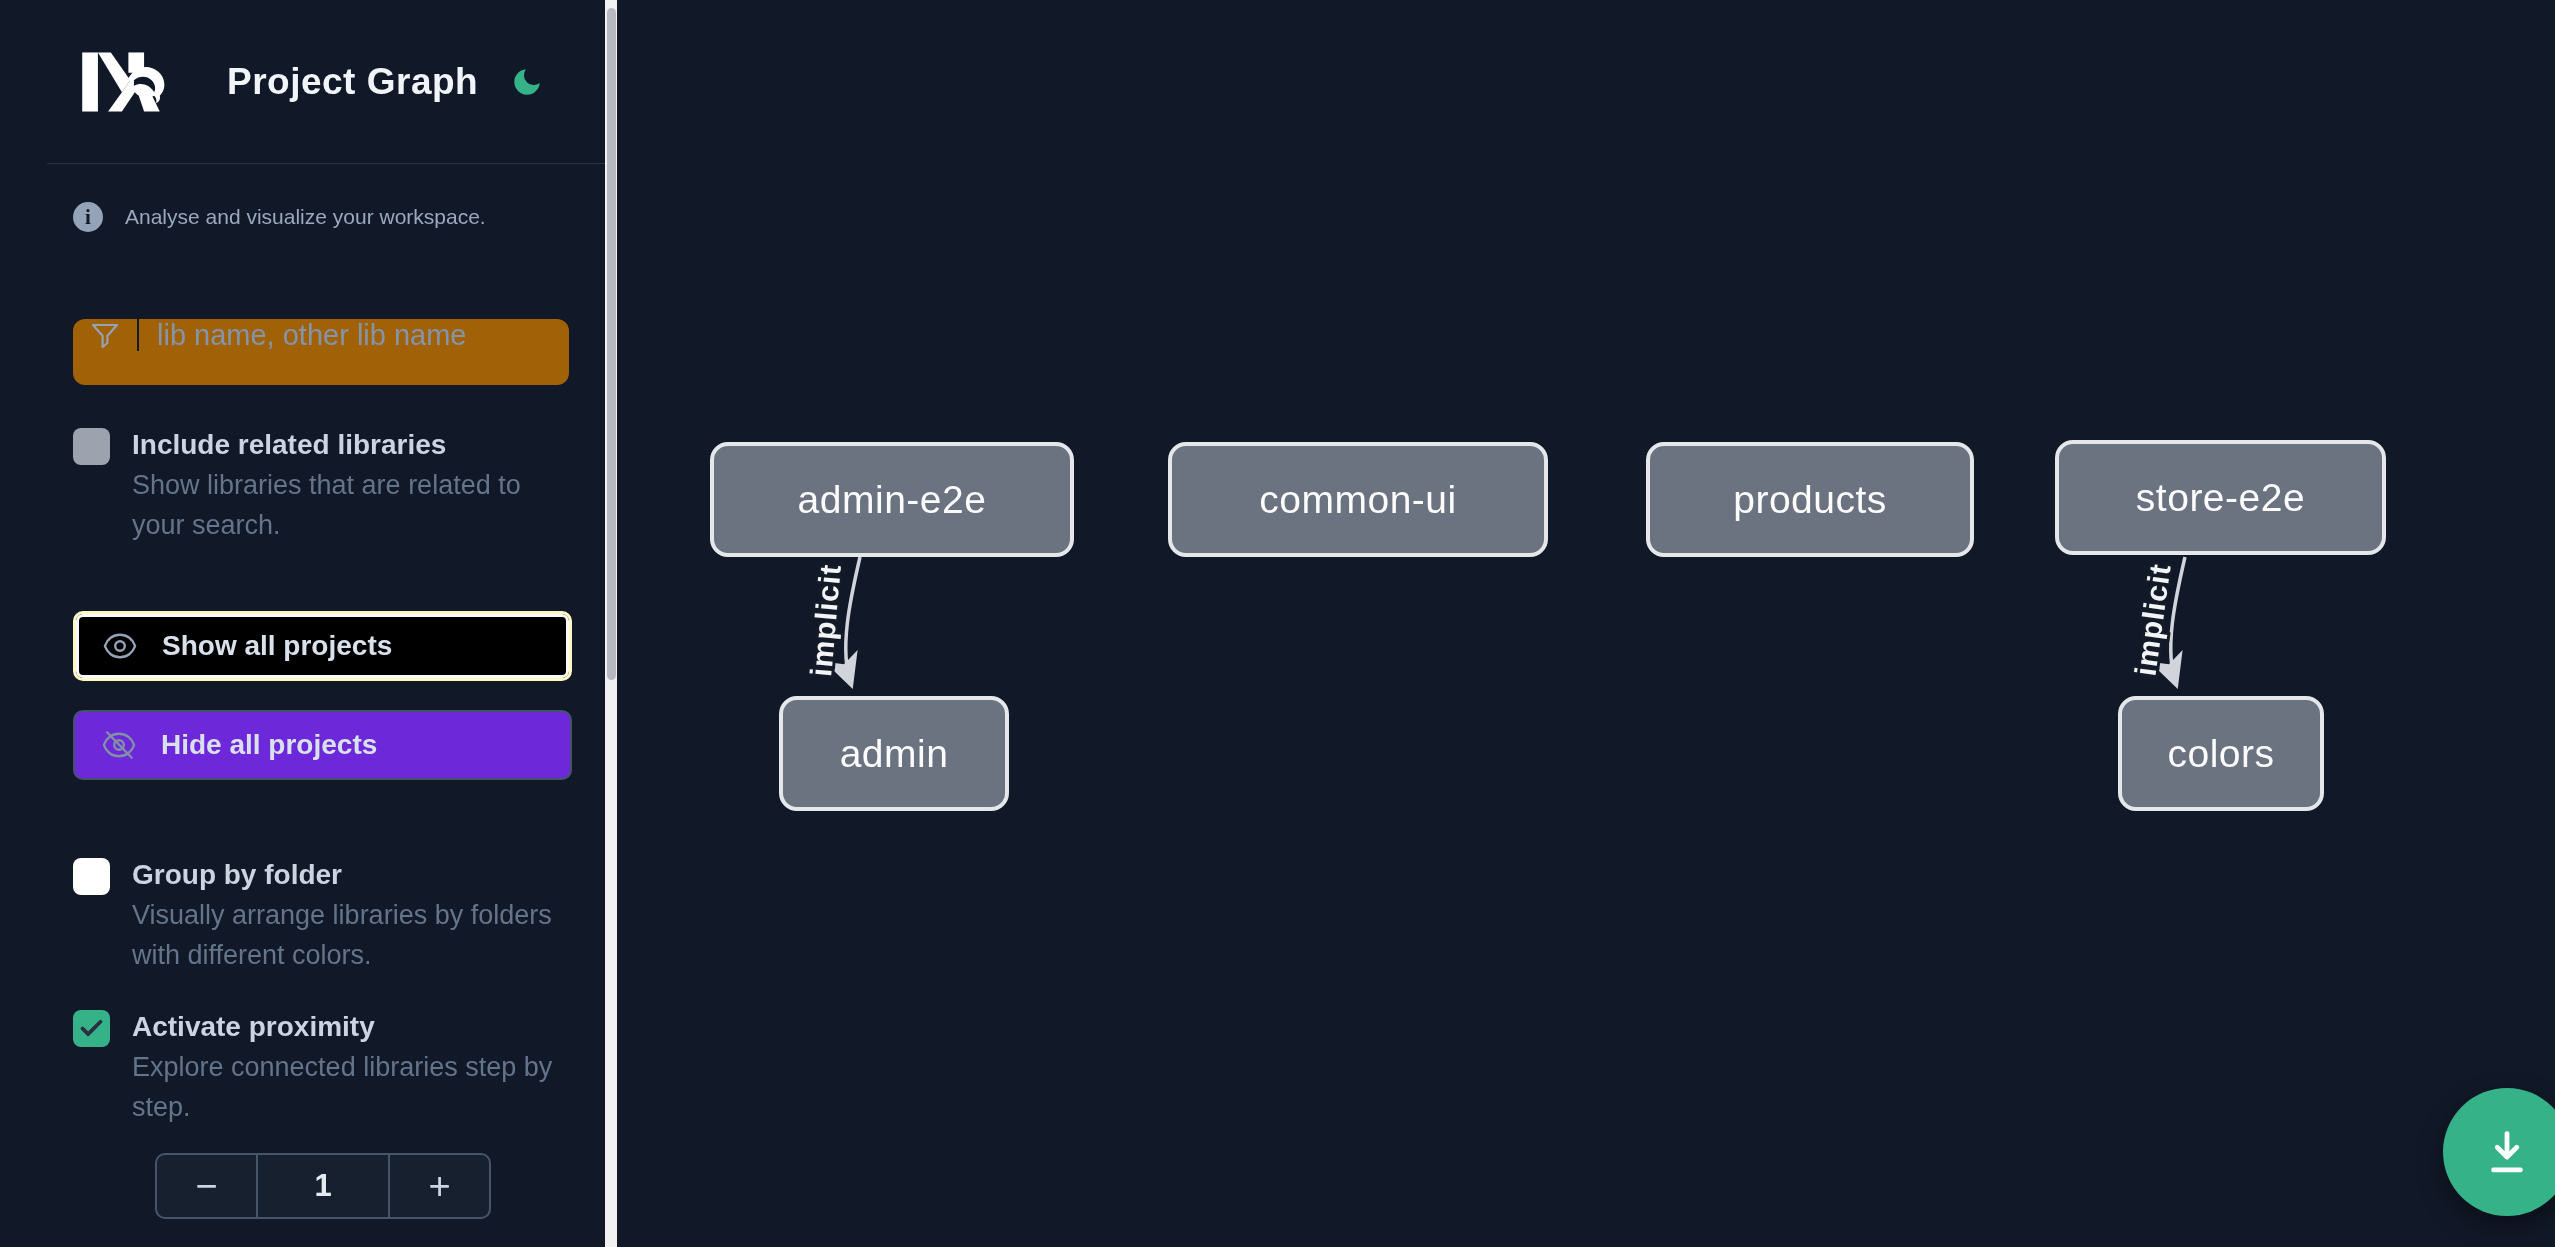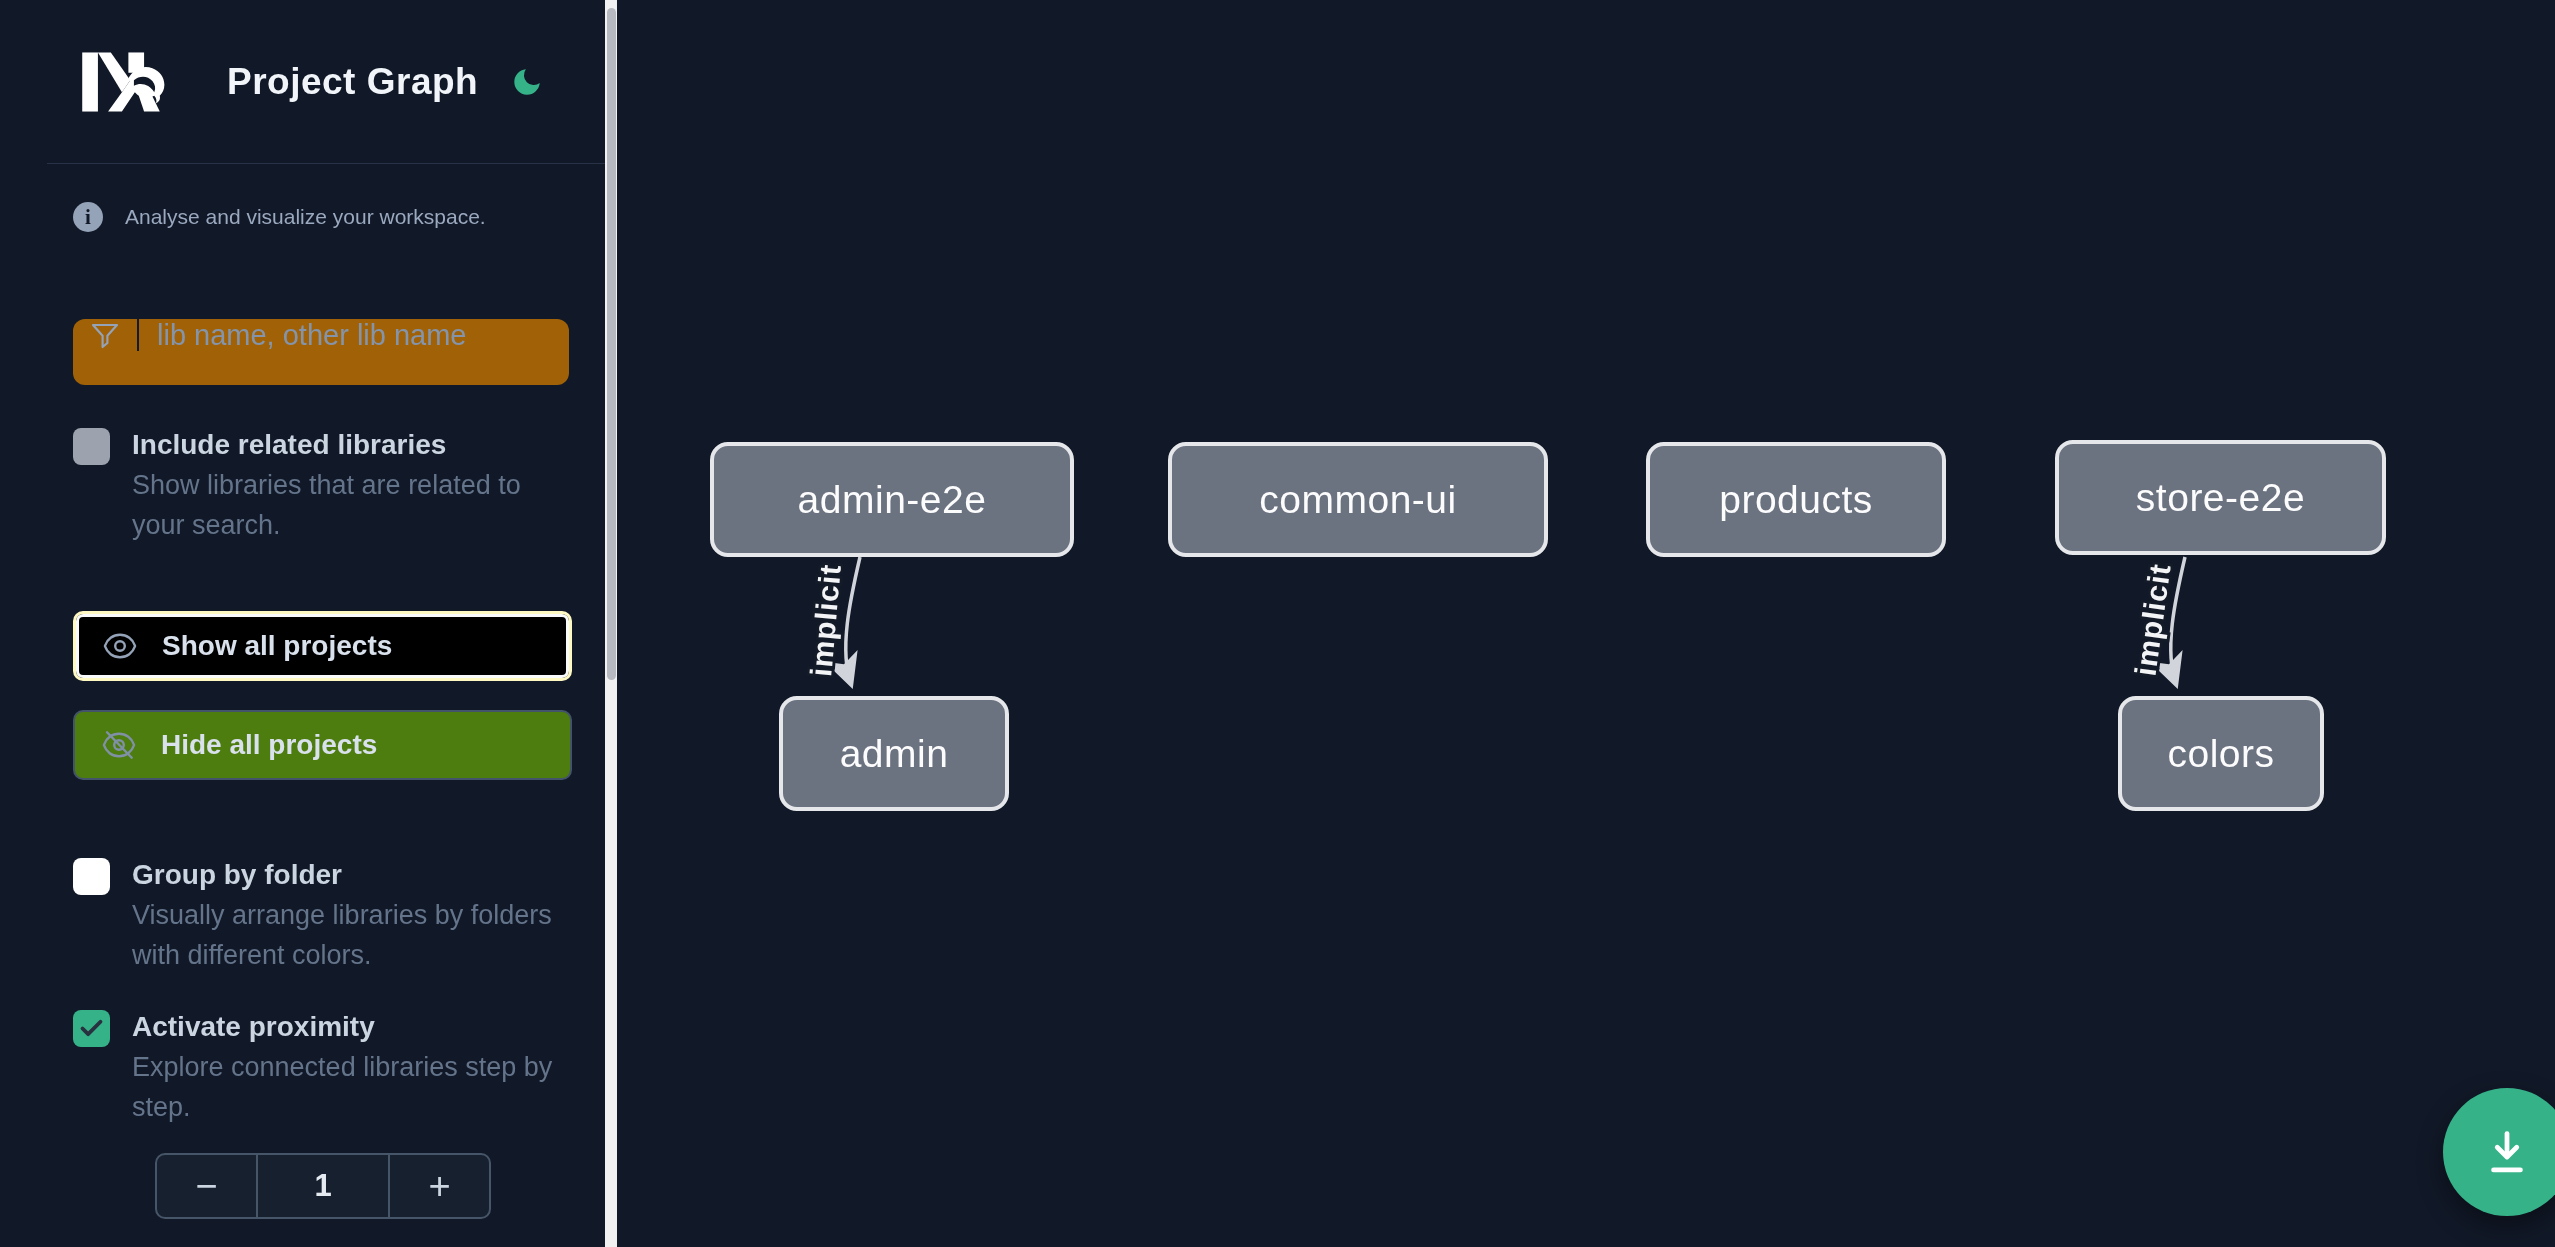--- a/index.html
+++ b/index.html
@@ -40,21 +40,21 @@
   .cb.gray  { background:#9ca3af; }
   .cb.white { background:#ffffff; }
   .cb.green { background:#36b289; }
   .opt-text { width:432px; }
   .opt-label { font-size:28px; font-weight:700; color:#cbd5e1; line-height:40px; }
   .opt-desc  { font-size:27px; color:#64748b; line-height:40px; }
 
   .side-btn { margin:0 0 0 26px; width:499px; height:70px; border-radius:10px;
               display:flex; align-items:center; gap:24px; padding:0 26px;
               font-size:28px; font-weight:700; color:#d9e1ec; cursor:pointer;
-              background:#4d7c0f; border:2px solid #43536a;
+              background:#6d28d9; border:2px solid #43536a;
               font-family:"Liberation Sans", sans-serif; }
   .side-btn.primary-focus { margin-top:66px; background:#000000; border:3px solid #fef9c3;
               box-shadow: inset 0 0 0 3px #f8fafc; }
   .side-btn.secondary { margin-top:29px; }
   .side-btn svg { flex:none; }
 
   .stepper { margin:26px 0 0 108px; width:336px; height:66px; border:2px solid #475569;
              border-radius:10px; display:flex; background:#16202f; overflow:hidden; }
   .stepper .st-btn { width:99px; border:none; background:transparent; color:#cbd5e1;
              font-size:38px; cursor:pointer; display:flex; align-items:center; justify-content:center;
@@ -195,18 +195,18 @@
 
     <button class="fab">
       <svg width="52" height="52" viewBox="0 0 24 24" fill="none" stroke="#ffffff" stroke-width="2.2" stroke-linecap="round" stroke-linejoin="round">
         <path d="M12 3.5v10.5"></path>
         <path d="M7.5 9.8 12 14.3 16.5 9.8"></path>
         <path d="M5.8 20.3h12.4"></path>
       </svg>
     </button>
   <div class="gnode" style="left: 93px; top: 442px; width: 364px; height: 115px;">admin-e2e</div>
       <div class="gnode" style="left: 551px; top: 442px; width: 380px; height: 115px;">common-ui</div>
-      <div class="gnode" style="left: 1029px; top: 442px; width: 300px; height: 115px;">products</div>
+      <div class="gnode" style="left: 1029px; top: 442px; width: 328px; height: 115px;">products</div>
       <div class="gnode" style="left: 1438px; top: 440px; width: 331px; height: 115px;">store-e2e</div>
       <div class="gnode" style="left: 162px; top: 696px; width: 230px; height: 115px;">admin</div>
       <div class="gnode" style="left: 1501px; top: 696px; width: 206px; height: 115px;">colors</div>
     </main>
 </div>
 
 </body></html>

